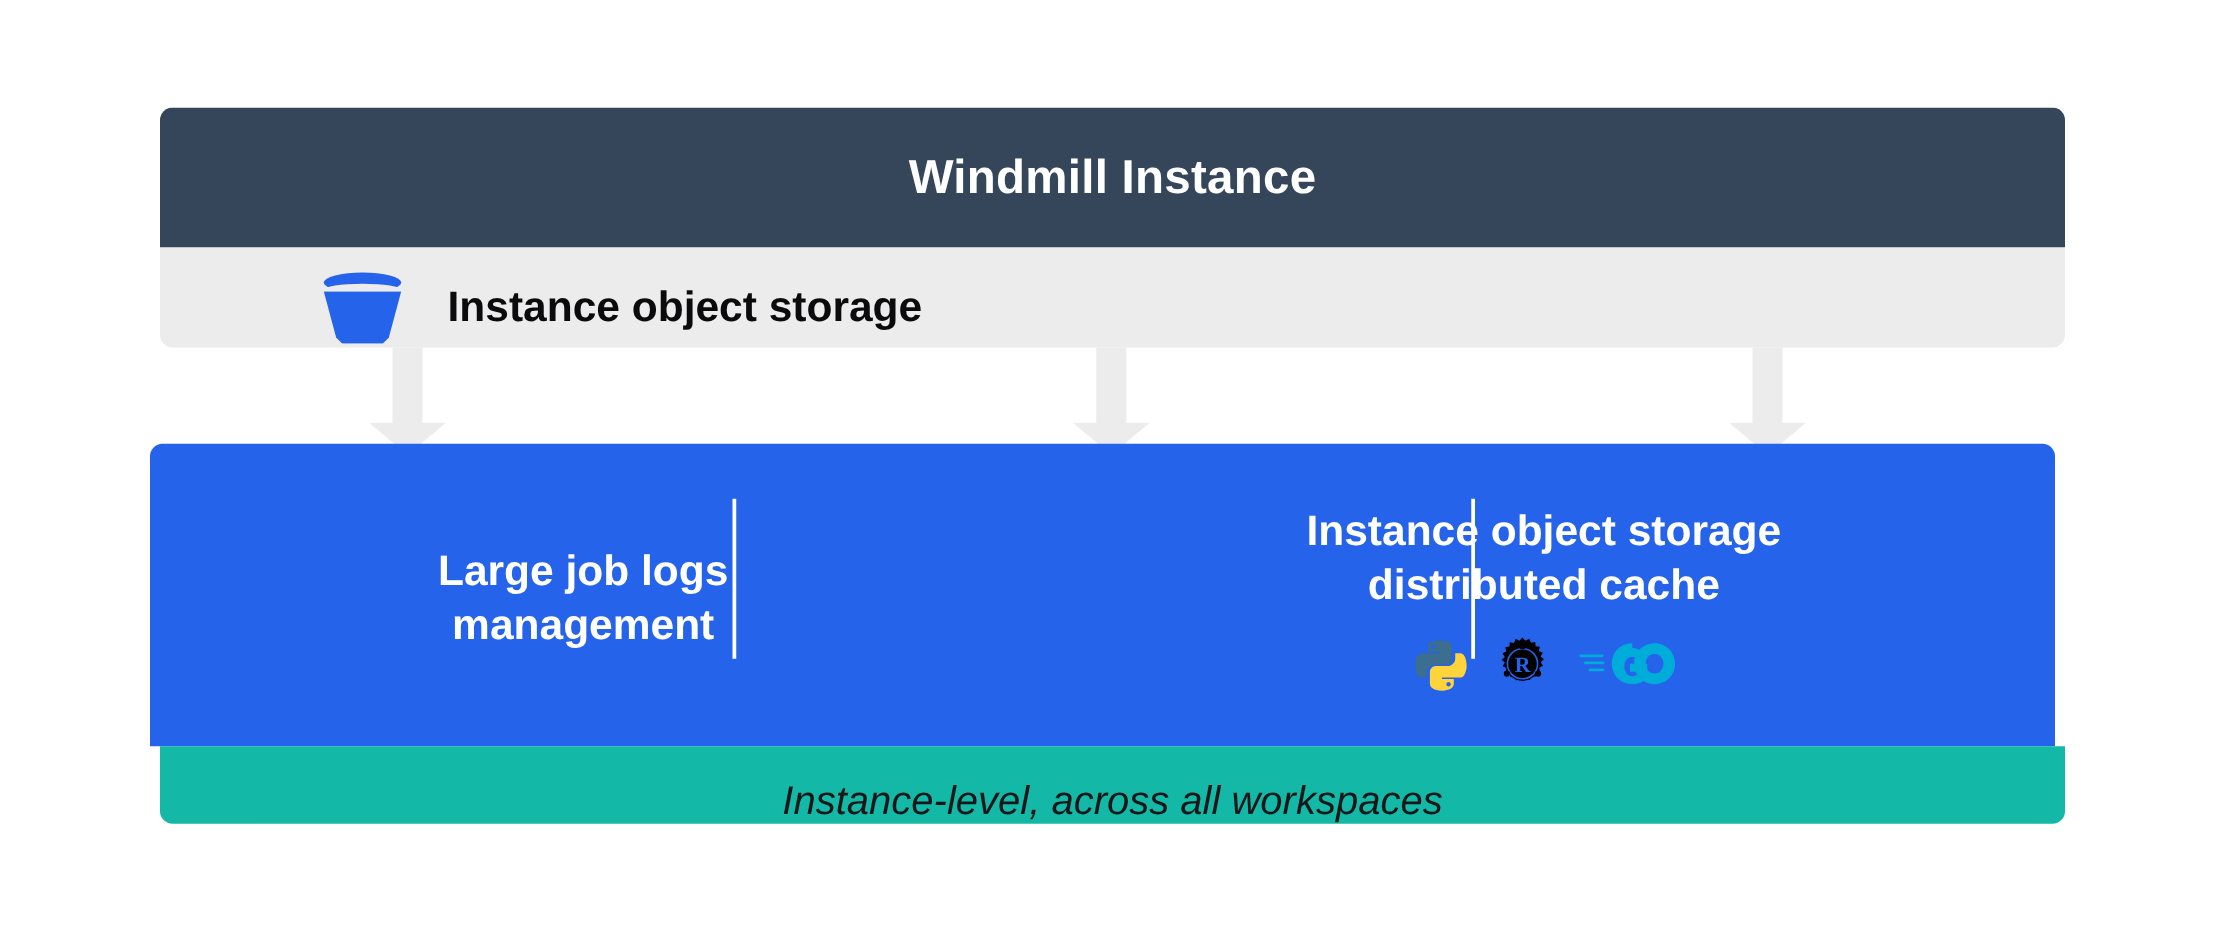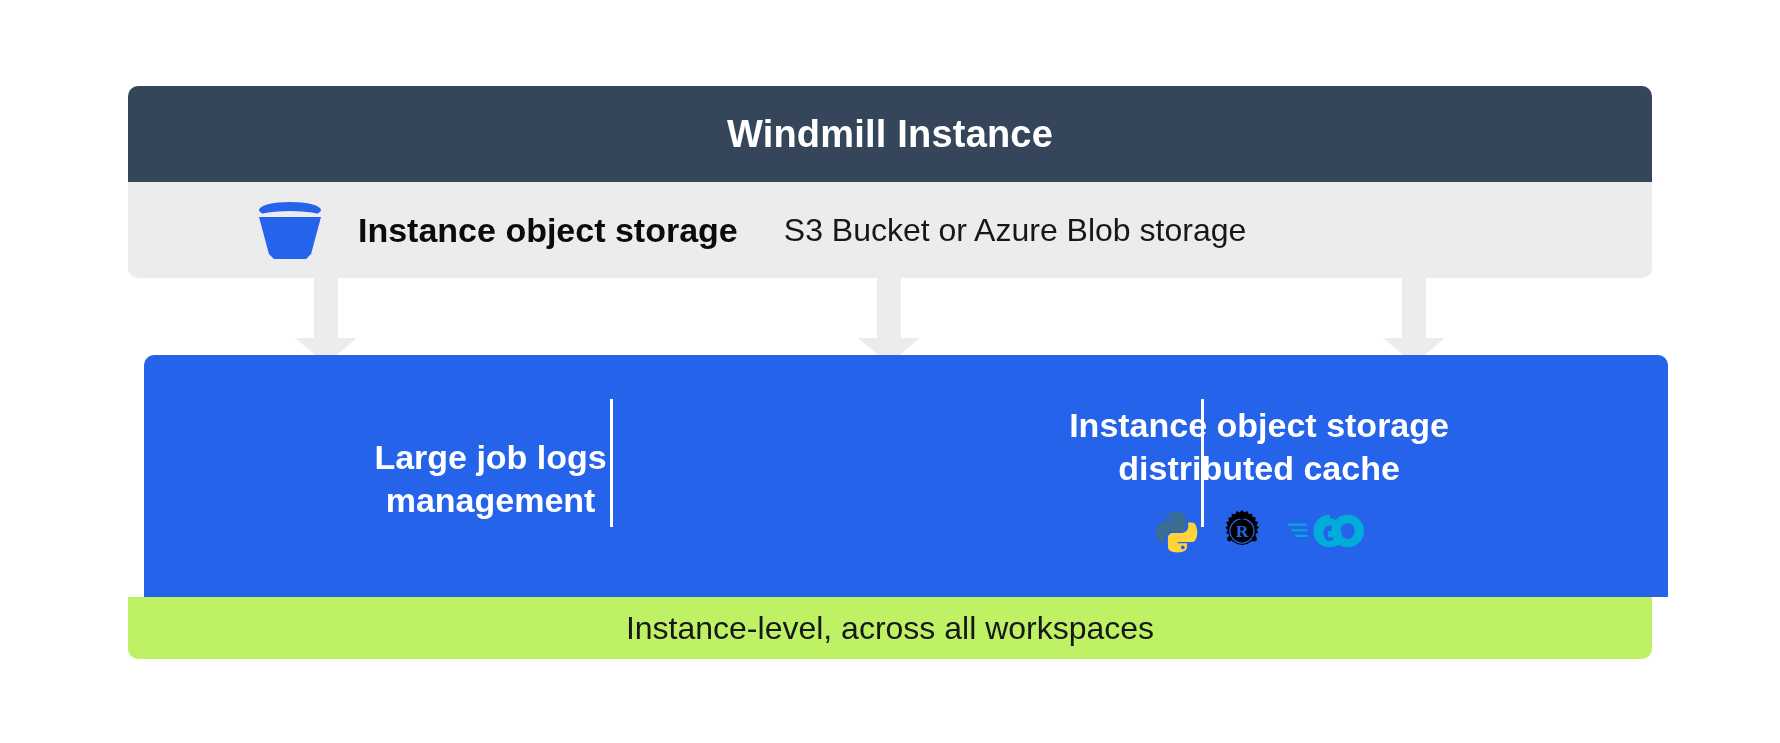--- a/index.html
+++ b/index.html
@@ -26,21 +26,21 @@
     position: absolute;
     left: 128px;
     top: 86px;
     width: 1524px;
     height: 192px;
     border-radius: 10px;
     overflow: hidden;
   }
 
   .instance-header {
-    height: 96px;
+    height: 112px;
     background: #36465a;
     display: flex;
     align-items: center;
     justify-content: center;
   }
   .instance-header-title {
     color: #ffffff;
     font-size: 38px;
     font-weight: bold;
     letter-spacing: 0.2px;
@@ -124,21 +124,21 @@
     top: 60px;
     width: 62px;
     height: 26px;
     background: #ececec;
     clip-path: polygon(0% 0%, 100% 0%, 50% 100%);
   }
 
   
   .blue-panel {
     position: absolute;
-    left: 144px;
+    left: 120px;
     top: 355px;
     width: 1524px;
     height: 242px;
     background: #2563eb;
     border-radius: 10px 10px 0 0;
     display: flex;
     align-items: stretch;
     gap: 13px;
   }
   .panel-col {
@@ -183,25 +183,26 @@
 
   .logo { display: block; }
 
   
   .footer-bar {
     position: absolute;
     left: 128px;
     top: 597px;
     width: 1524px;
     height: 62px;
-    background: #bef264;
+    background: #14b8a6;
     border-radius: 0 0 10px 10px;
     display: flex;
-    align-items: center;
+    align-items: flex-end;
     justify-content: center;
+    font-style: italic;
   }
   .footer-text {
     font-size: 32px;
     color: #17171a;
     font-weight: normal;
   }
 </style>
 </head>
 <body>
 
@@ -216,21 +217,20 @@
     <div class="storage-row">
 
       <div class="bucket-icon">
         <div class="bucket-top"></div>
         <div class="bucket-gap"></div>
         <div class="bucket-trap"></div>
       </div>
 
       <div class="storage-label">Instance object storage</div>
 
-      <div class="storage-sub">S3 Bucket or Azure Blob storage</div>
     </div>
   </div>
 
   <div class="arrow" style="left:295px; top:278px;">
     <div class="arrow-stem"></div>
     <div class="arrow-head"></div>
   </div>
 
   <div class="arrow" style="left:858px; top:278px;">
     <div class="arrow-stem"></div>

